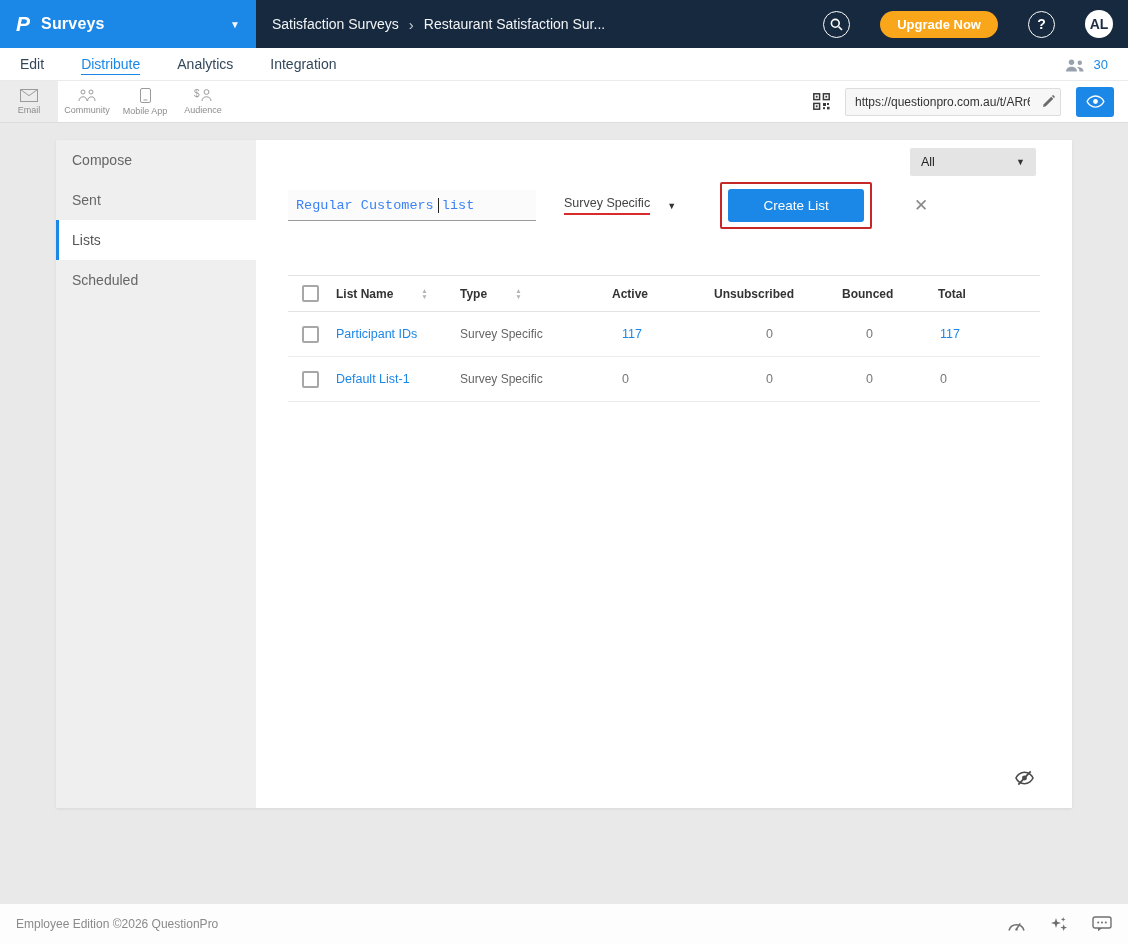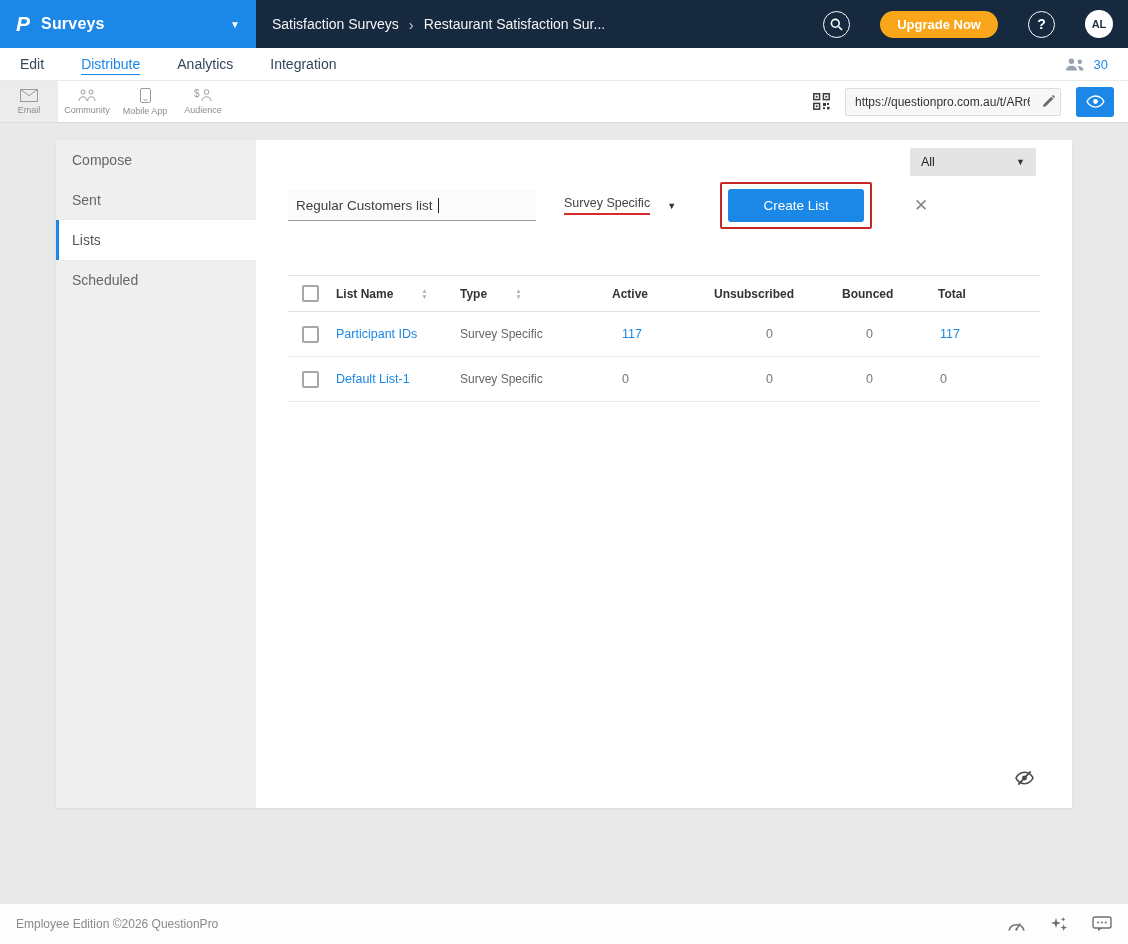--- a/index.html
+++ b/index.html
@@ -11,28 +11,28 @@
   .topbar { height: 48px; background: #17293e; display: flex; align-items: center; flex-shrink: 0; }
   .logo-area { width: 256px; height: 48px; background: #1b87e6; display: flex; align-items: center; padding: 0 16px; color: #fff; cursor: pointer; flex-shrink: 0; }
   .logo-badge { font-size: 21px; font-weight: 800; font-style: italic; }
   .app-name { font-size: 16px; font-weight: 700; margin-left: 11px; letter-spacing: .2px; }
   .logo-caret { margin-left: auto; font-size: 10px; opacity: .95; }
   .breadcrumb { color: #f2f4f6; font-size: 14px; margin-left: 16px; display: flex; align-items: center; gap: 10px; white-space: nowrap; }
   .bc-sep { color: #c7cdd4; font-size: 15px; }
   .topbar-right { margin-left: auto; display: flex; align-items: center; gap: 30px; padding-right: 15px; }
   .icon-circle { width: 27px; height: 27px; border: 1.5px solid #fff; border-radius: 50%; display: flex; align-items: center; justify-content: center; color: #fff; font-size: 14px; font-weight: 700; cursor: pointer; flex-shrink: 0; }
   .upgrade-btn { background: #f9a61a; color: #fff; font-size: 13px; font-weight: 700; height: 27px; padding: 0 17px; border-radius: 14px; border: none; cursor: pointer; font-family: "Liberation Sans", sans-serif; }
-  .avatar { width: 28px; height: 28px; background: #fff; border-radius: 50%; color: #1e2e44; font-weight: 700; font-size: 11px; display: flex; align-items: center; justify-content: center; cursor: pointer; }
+  .avatar { width: 28px; height: 28px; background: #fff; border-radius: 50%; color: #1e2e44; font-weight: 700; font-size: 14px; display: flex; align-items: center; justify-content: center; cursor: pointer; }
 
   
   .tabs-bar { height: 33px; background: #fff; display: flex; align-items: center; padding: 0 20px; border-bottom: 1px solid #eaeaea; flex-shrink: 0; }
   .tab { font-size: 14px; color: #33475b; margin-right: 37px; cursor: pointer; }
   .tab.active { color: #1b87e6; }
   .tab.active .tab-label { border-bottom: 1.5px solid #1b87e6; padding-bottom: 2px; }
-  .tabs-right { margin-left: auto; display: flex; align-items: center; gap: 9px; }
+  .tabs-right { margin-left: auto; display: flex; align-items: flex-end; gap: 9px; }
   .resp-count { color: #1b87e6; font-size: 13px; }
 
   
   .toolbar { height: 42px; background: #fff; display: flex; align-items: stretch; border-bottom: 1px solid #dcdcdc; box-shadow: 0 1px 2px rgba(0,0,0,.05); flex-shrink: 0; }
   .channel { min-width: 58px; padding: 0 6px; display: flex; flex-direction: column; align-items: center; justify-content: center; gap: 3px; color: #8d8d8d; font-size: 9px; cursor: pointer; }
   .channel.active { background: #ececec; }
   .toolbar-right { margin-left: auto; display: flex; align-items: center; gap: 15px; padding-right: 14px; }
   .qr-wrap { display: flex; align-items: center; cursor: pointer; }
   .url-box { width: 216px; height: 28px; background: #f7f7f7; border: 1px solid #dddddd; border-radius: 2px; display: flex; align-items: center; }
   .url-input { flex: 1; min-width: 0; border: none; background: transparent; font-size: 12px; color: #333; padding: 0 6px 0 9px; outline: none; font-family: "Liberation Sans", sans-serif; }
@@ -47,21 +47,21 @@
   .side-item { height: 40px; display: flex; align-items: center; padding-left: 13px; font-size: 14px; color: #666; cursor: pointer; border-left: 3px solid transparent; }
   .side-item.active { background: #fff; border-left-color: #1b87e6; color: #555; }
 
   .main { flex: 1; position: relative; padding: 0 32px; }
 
   .filter-dd { position: absolute; top: 8px; right: 36px; width: 126px; height: 28px; background: #e4e4e4; border-radius: 2px; display: flex; align-items: center; justify-content: space-between; padding: 0 11px; font-size: 12.5px; color: #222; cursor: pointer; }
   .dd-caret { font-size: 9px; color: #333; }
 
   .form-row { margin-top: 42px; display: flex; align-items: center; }
   .name-input-wrap { position: relative; width: 248px; }
-  .name-input { width: 100%; height: 31px; border: none; border-bottom: 1px solid #9a9a9a; background: #fbfbfb; font-size: 13.5px; color: #404040; padding: 0 8px; outline: none; font-family: Liberation Sans, sans-serif; }
+  .name-input { width: 100%; height: 31px; border: none; border-bottom: 1px solid #9a9a9a; background: #fbfbfb; font-size: 13.5px; color: #3b82f6; padding: 0 8px; outline: none; font-family: Liberation Mono, monospace; }
   .text-cursor { position: absolute; left: 150px; top: 8px; width: 1px; height: 15px; background: #222; }
   .type-select { margin-left: 28px; display: flex; align-items: center; gap: 17px; cursor: pointer; }
   .type-label { font-size: 12.5px; color: #444; border-bottom: 2px solid #d92b2b; padding-bottom: 3px; }
   .create-wrap { margin-left: 44px; border: 2px solid #c62828; padding: 5px 6px; border-radius: 2px; }
   .create-btn { width: 136px; height: 33px; background: #1b87e6; color: #fff; font-size: 13.5px; border: none; border-radius: 3px; cursor: pointer; font-family: "Liberation Sans", sans-serif; }
   .clear-x { margin-left: 42px; font-size: 17px; color: #8a8a8a; cursor: pointer; line-height: 1; }
 
   
   .list-table { margin-top: 46px; width: 752px; font-size: 12.5px; }
   .t-head { height: 37px; display: flex; align-items: center; border-top: 1px solid #e3e3e3; border-bottom: 1px solid #e3e3e3; font-weight: 700; font-size: 12px; color: #333; }

